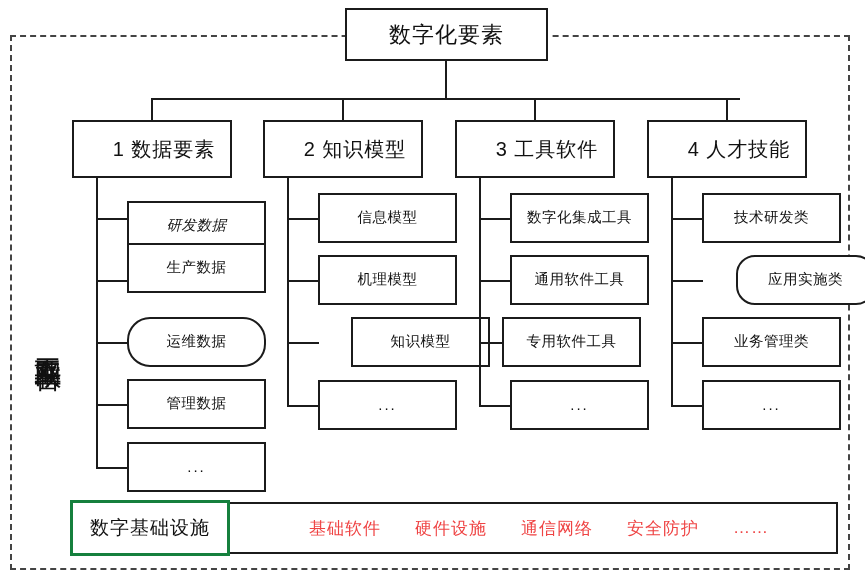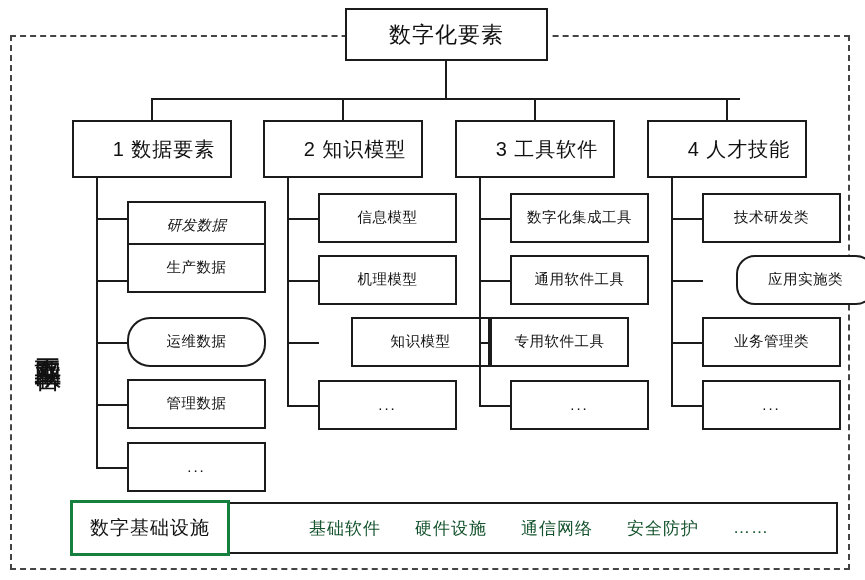--- a/index.html
+++ b/index.html
@@ -141,21 +141,21 @@
     left: 240px;
     top: 502px;
     width: 598px;
     height: 52px;
     display: flex;
     align-items: center;
     justify-content: center;
     gap: 34px;
     font-size: 17px;
     letter-spacing: 1px;
-    color: #14532d;
+    color: #ef4444;
   }
   .infra-item { white-space: nowrap; }
 </style>
 </head>
 <body>
 
 <div id="canvas">
 
   <div class="platform-frame"></div>
   <div class="frame-gap"></div>
@@ -199,21 +199,21 @@
 
   <div class="box cat-box" style="left:455px;">3 工具软件</div>
   <div class="line vline" style="left:479px; top:178px; height:229px;"></div>
   <div class="line hline" style="left:479px; top:218px; width:32px;"></div>
   <div class="line hline" style="left:479px; top:280px; width:32px;"></div>
   <div class="line hline" style="left:479px; top:342px; width:32px;"></div>
   <div class="line hline" style="left:479px; top:405px; width:32px;"></div>
 
   <div class="box leaf-box" style="left:510px; top:193px;">数字化集成工具</div>
   <div class="box leaf-box" style="left:510px; top:255px;">通用软件工具</div>
-  <div class="box leaf-box" style="left:490px; top:317px;font-family:Liberation Serif, serif;">专用软件工具</div>
+  <div class="box leaf-box" style="left:502px; top:317px;font-family:Liberation Serif, serif;">专用软件工具</div>
   <div class="box leaf-box ellipsis" style="left:510px; top:380px;">...</div>
 
   <div class="box cat-box" style="left:647px;">4 人才技能</div>
   <div class="line vline" style="left:671px; top:178px; height:229px;"></div>
   <div class="line hline" style="left:671px; top:218px; width:32px;"></div>
   <div class="line hline" style="left:671px; top:280px; width:32px;"></div>
   <div class="line hline" style="left:671px; top:342px; width:32px;"></div>
   <div class="line hline" style="left:671px; top:405px; width:32px;"></div>
 
   <div class="box leaf-box" style="left:702px; top:193px;">技术研发类</div>

